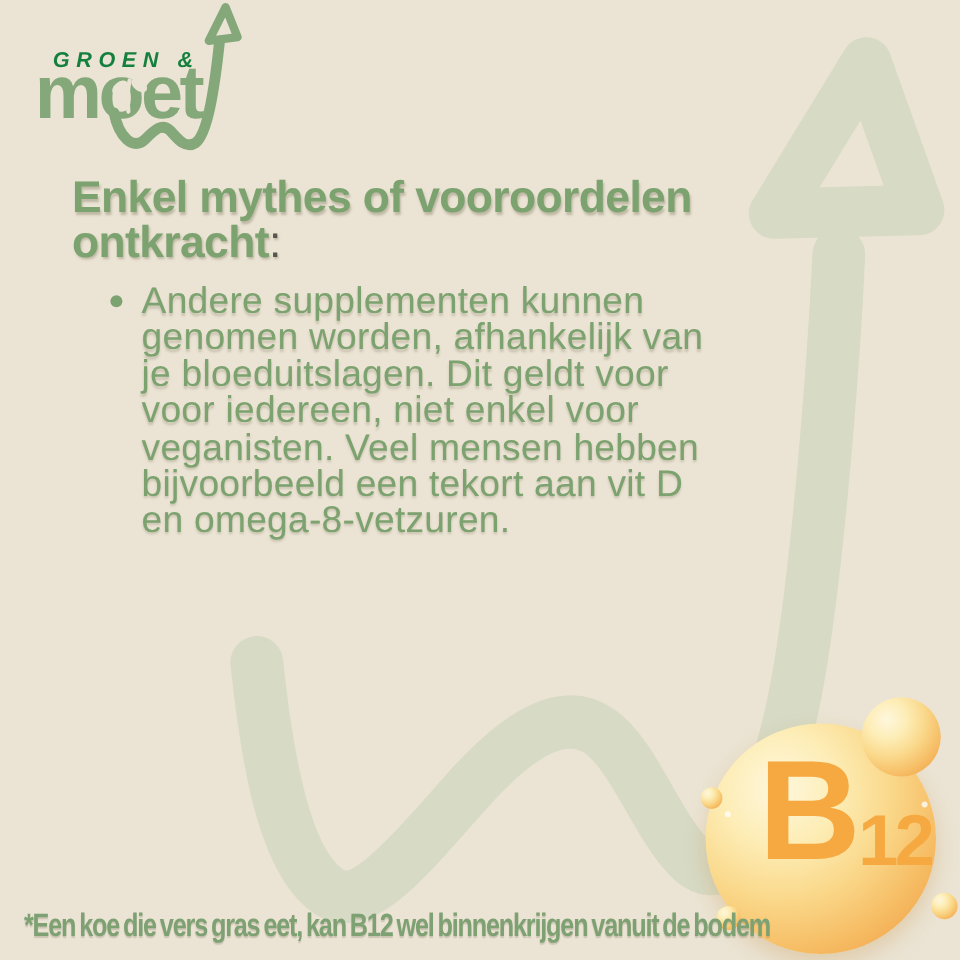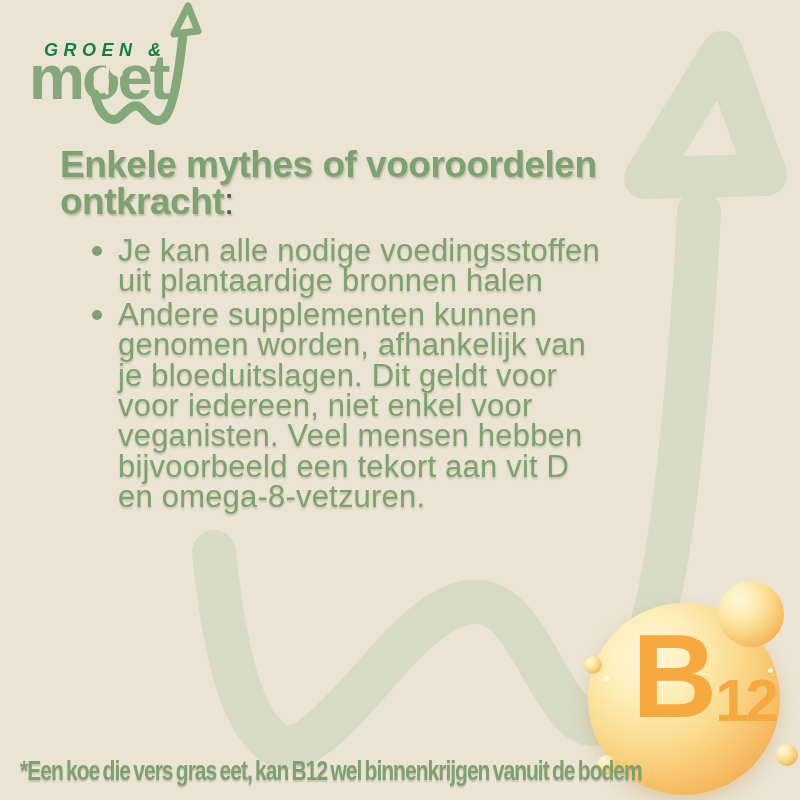--- a/index.html
+++ b/index.html
@@ -113,26 +113,24 @@
     </svg>
     <svg class="logo-arrow" width="230" height="150" viewBox="0 0 230 150">
       <path d="M 95 94 C 99 114 111 126 121 116
                C 129 108 135 102 142 109
                C 149 117 155 124 163 119
                C 173 112 179 72 183 34" fill="none" stroke="#85a87b" stroke-width="9" stroke-linecap="round"></path>
       <path d="M 174 34 L 188 6 L 198 31 Z" fill="none" stroke="#85a87b" stroke-width="7" stroke-linejoin="round" stroke-linecap="round"></path>
     </svg>
   </div>
 
-  <h1 class="heading"><span>Enkele mythes of vooroordelen
+  <h1 class="heading"><span>Enkel mythes of vooroordelen
 ontkracht</span><span class="colon">:</span></h1>
 
   <ul class="bullets">
-    <li>Je kan alle nodige voedingsstoffen
-uit plantaardige bronnen halen</li>
     <li>Andere supplementen kunnen
 genomen worden, afhankelijk van
 je bloeduitslagen. Dit geldt voor
 voor iedereen, niet enkel voor
 veganisten. Veel mensen hebben
 bijvoorbeeld een tekort aan vit D
 en omega-8-vetzuren.</li>
   </ul>
 
   <div class="footnote">*Een koe die vers gras eet, kan B12 wel binnenkrijgen vanuit de bodem</div>

